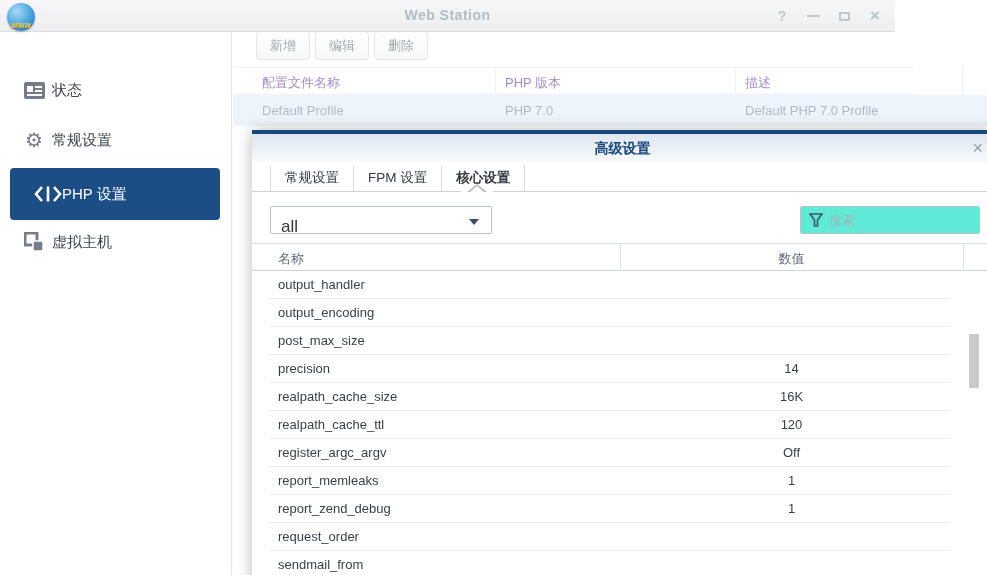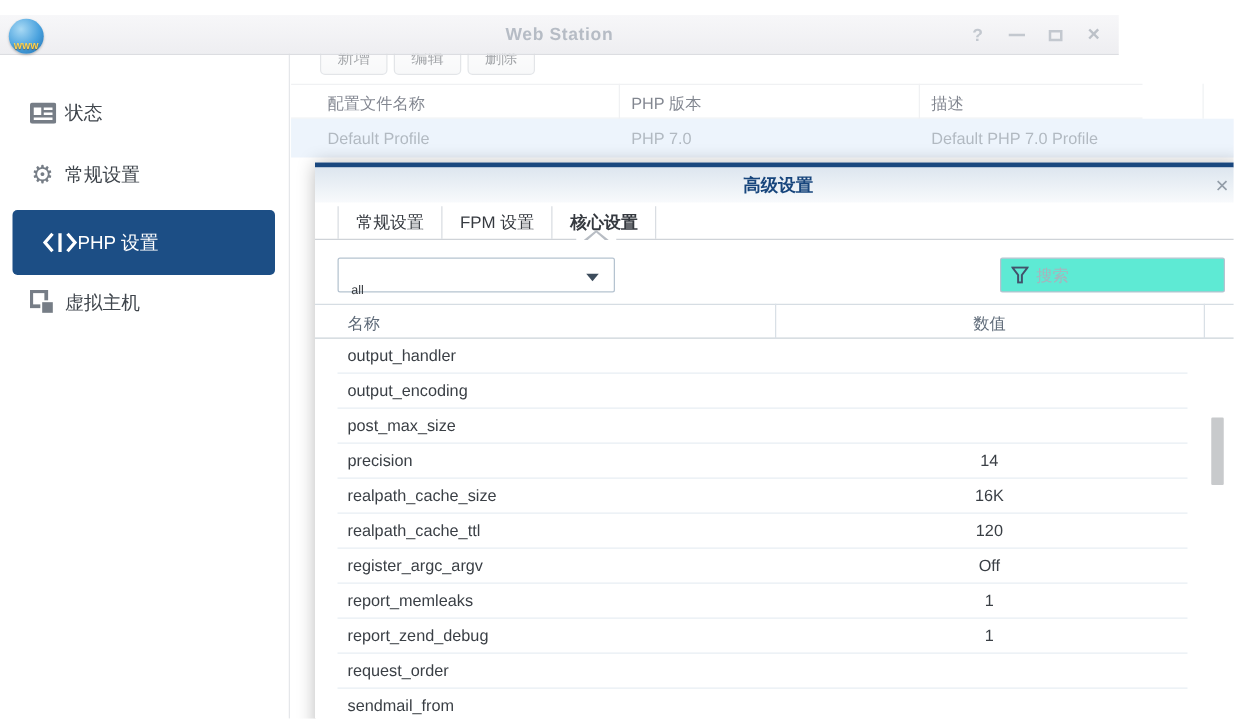--- a/index.html
+++ b/index.html
@@ -1,21 +1,21 @@
 <!DOCTYPE html>
 <html><head>
 <meta charset="utf-8">
 <style>
   * { margin:0; padding:0; box-sizing:border-box; }
   html,body { width:987px; height:575px; }
   body { font-family:"Liberation Sans", sans-serif; background:#fff; }
   #screen { position:relative; width:987px; height:575px; overflow:hidden; background:#fff; }
 
   
-  .titlebar { position:absolute; left:0; top:12px; width:895px; height:32px;
+  .titlebar { position:absolute; left:0; top:0; width:895px; height:32px;
     background:linear-gradient(#f7f7f9,#eeeef1); border-bottom:1px solid #dcdde1; z-index:5; }
   .app-title { position:absolute; left:0; right:0; top:7px; text-align:center;
     font-size:14px; font-weight:bold; color:#b6bcc5; letter-spacing:.5px; }
   .app-icon { position:absolute; left:7px; top:3px; width:28px; height:28px; border-radius:50%;
     background:radial-gradient(circle at 35% 30%, #a8d9f4, #4aa2de 55%, #1f6eb0);
     box-shadow:0 1px 2px rgba(0,0,0,.25); }
   .app-icon .www { position:absolute; left:0; right:0; bottom:2px; text-align:center;
     font-size:7px; font-weight:bold; color:#ffd24d; text-shadow:0 1px 1px rgba(120,60,0,.6); }
   .win-controls { position:absolute; right:12px; top:0; height:32px; display:flex; align-items:center; gap:15px; }
   .wc { color:#c3c8cf; display:flex; align-items:center; justify-content:center; width:16px; height:16px; cursor:pointer; }
@@ -37,21 +37,21 @@
   .side-sel .lb { position:absolute; left:52px; }
   .gear-glyph { font-size:20px; color:#767d86; line-height:1; }
 
   
   .main { position:absolute; left:233px; top:32px; width:754px; height:543px; background:#fff; z-index:1; }
   .toolbar-btn { position:absolute; top:-1px; height:29px; border:1px solid #c9ced4; border-radius:4px;
     background:linear-gradient(#fdfdfd,#f1f2f4); color:#52575e; font-size:13px;
     display:flex; align-items:center; justify-content:center; cursor:pointer; }
   .btn-add { left:23px; width:54px; } .btn-edit { left:82px; width:54px; } .btn-del { left:141px; width:54px; }
   .ptable-head { position:absolute; left:0; top:35px; width:681px; height:28px;
-    border-top:1px solid #e2e5e9; border-bottom:1px solid #e2e5e9; font-size:13px; color:#0f172a; }
+    border-top:1px solid #e2e5e9; border-bottom:1px solid #e2e5e9; font-size:13px; color:#4c1d95; }
   .ptable-head span { position:absolute; top:6px; }
   .ph-col1 { left:29px; } .ph-col2 { left:272px; } .ph-col3 { left:512px; }
   .pdiv { position:absolute; top:35px; width:1px; height:28px; background:#e2e5e9; }
   .pdiv1 { left:262px; } .pdiv2 { left:502px; } .pdiv3 { left:729px; }
   .ptable-row { position:absolute; left:0; top:63px; width:754px; height:31px; background:#dceafa;
     font-size:13px; color:#68County;} 
   .ptable-row { color:#6b7a89; cursor:pointer; }
   .ptable-row span { position:absolute; top:8px; }
   .dim-overlay { position:absolute; left:233px; top:32px; width:754px; height:543px;
     background:rgba(255,255,255,.48); z-index:2; }
@@ -72,21 +72,21 @@
   .tab.active { font-weight:bold;text-align:right; }
   .tabline { position:absolute; left:0; top:57px; width:100%; height:1px; background:#cfd3d8; }
   .notch-cover { position:absolute; left:209px; top:56px; width:32px; height:3px; background:#fff; }
   .notch-out { position:absolute; left:215px; top:50px; width:0; height:0;
     border-left:10px solid transparent; border-right:10px solid transparent; border-bottom:8px solid #b8bdc4; }
   .notch-in { position:absolute; left:217px; top:52px; width:0; height:0;
     border-left:8px solid transparent; border-right:8px solid transparent; border-bottom:7px solid #fff; }
 
   .filter-select { position:absolute; left:18px; top:72px; width:222px; height:28px;
     border:1px solid #b5c3d0; border-radius:2px; background:#fff; cursor:pointer; }
-  .filter-select .val { position:absolute; left:10px; top:20px; font-size:10px; color:#33373c; }
+  .filter-select .val { position:absolute; left:10px; top:10px; font-size:17px; color:#33373c; }
   .filter-select .caret { position:absolute; right:12px; top:12px; width:0; height:0;
     border-left:5px solid transparent; border-right:5px solid transparent; border-top:6px solid #3d4c5c; }
 
   .searchbox { position:absolute; left:548px; top:72px; width:180px; height:28px;
     border:1px solid #b5c3d0; border-radius:2px; background:#5eead4; display:flex; align-items:center; }
   .searchbox svg { margin-left:8px; flex:none; }
   .searchbox input { border:none; outline:none; flex:1; min-width:0; margin-left:6px;
     font-size:13px; font-family:"Liberation Sans",sans-serif; color:#333; background:transparent; }
   .searchbox input::placeholder { color:#a9b2bc; }
 

